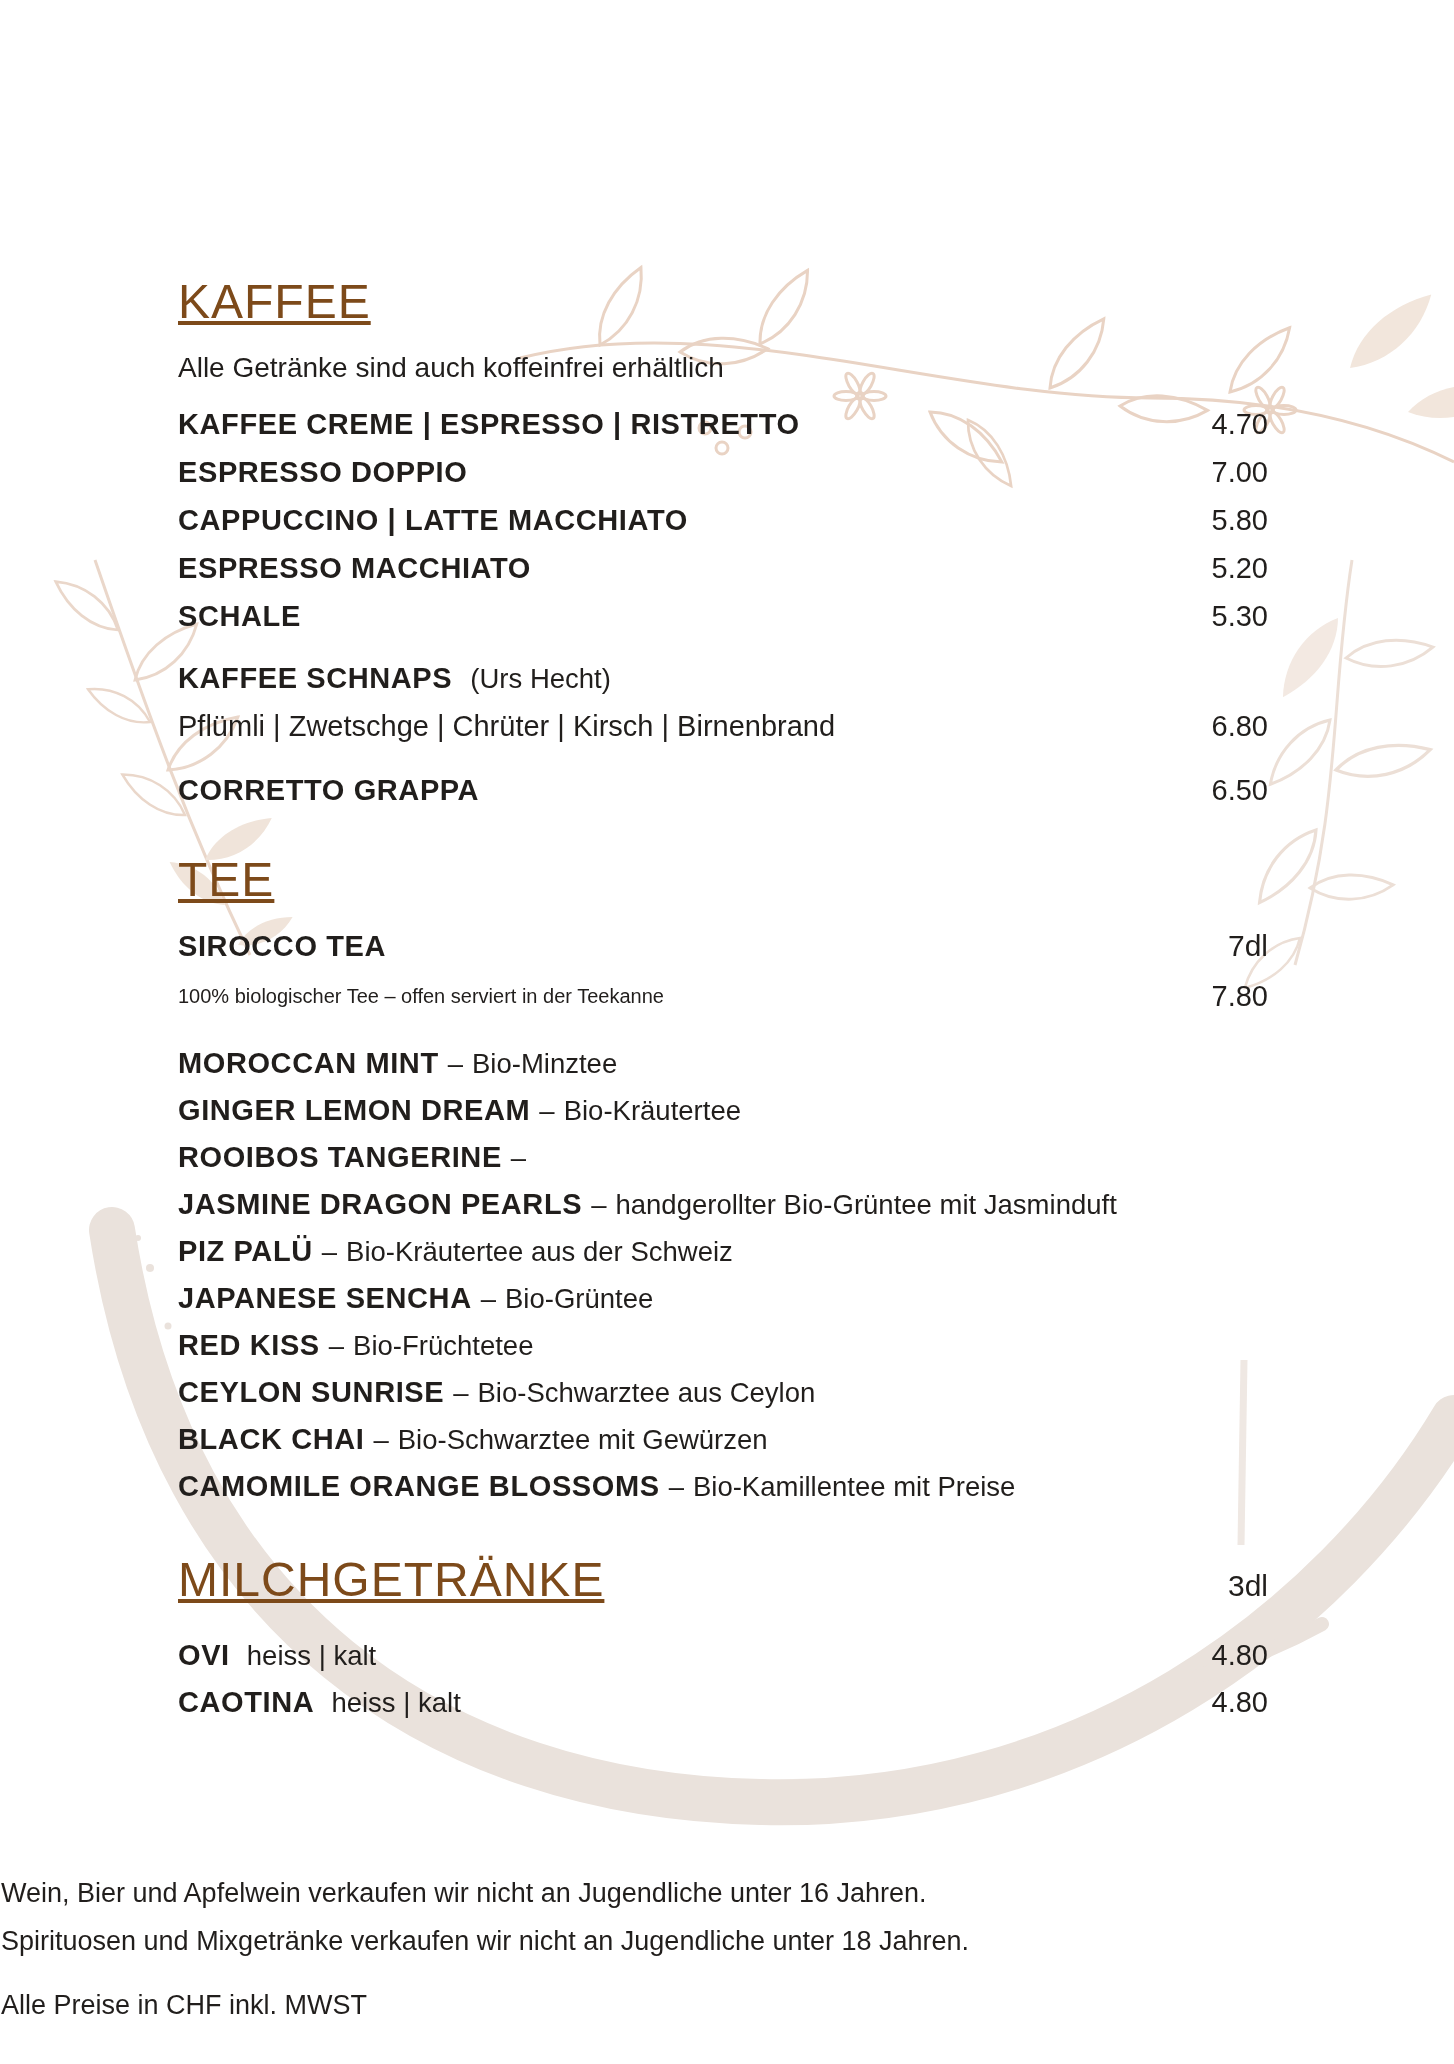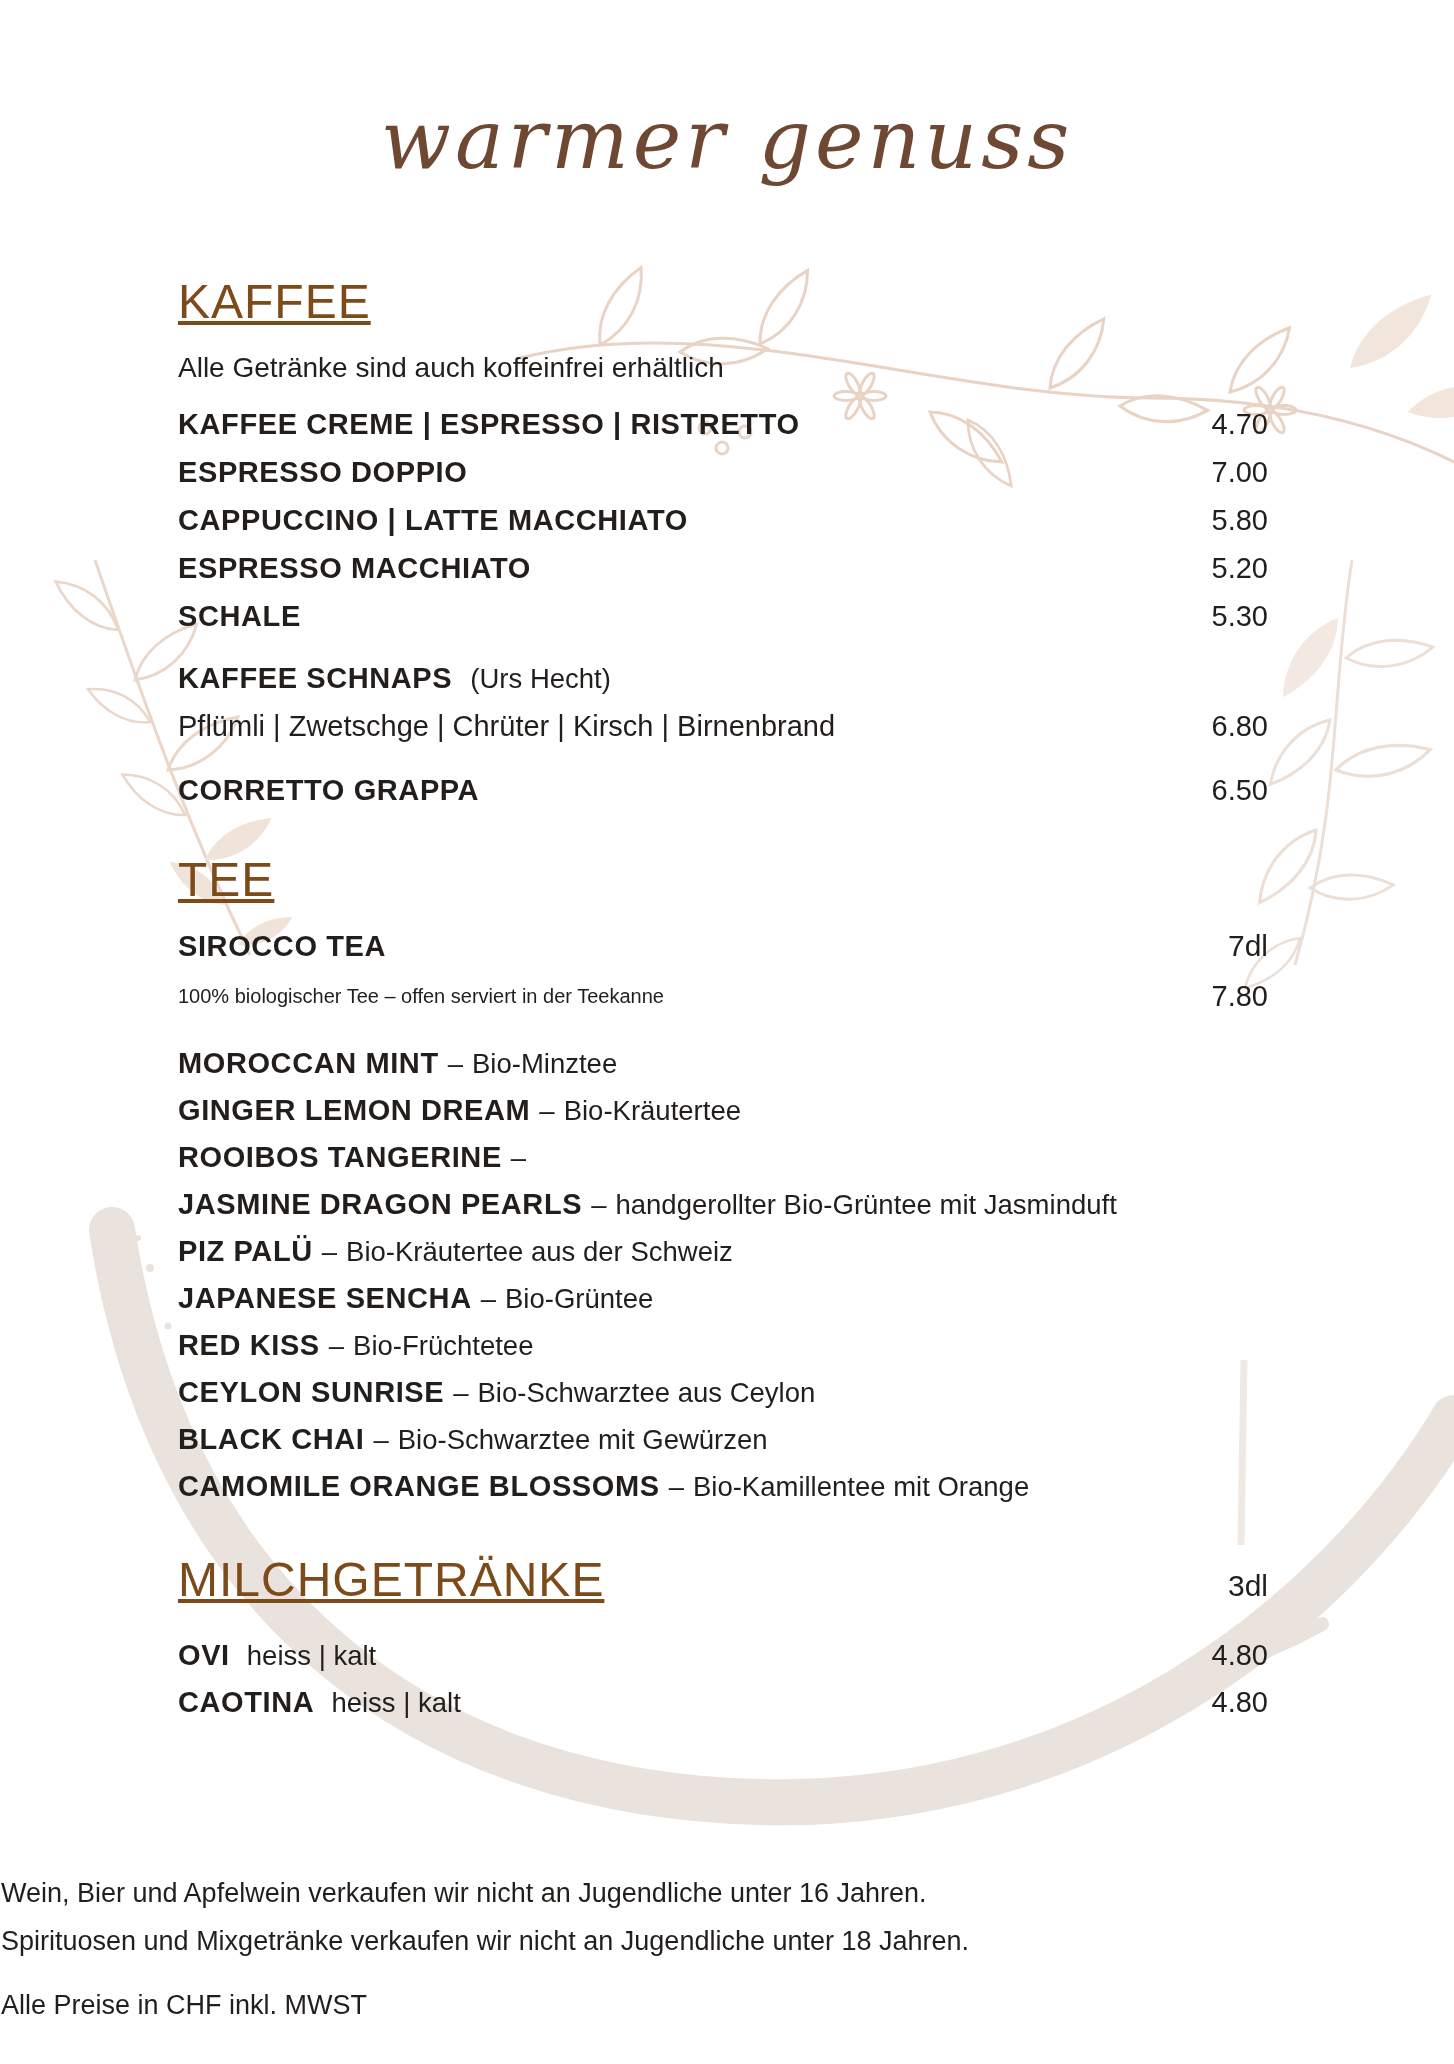--- a/index.html
+++ b/index.html
@@ -133,21 +133,20 @@
 
     <g>
       <path d="M112,1230 C172,1620 440,1795 760,1802 C1080,1810 1330,1625 1454,1418" stroke="#eae2dc" stroke-width="46" fill="none" stroke-linecap="round"></path>
       <path d="M1198,1676 C1240,1663 1282,1646 1322,1624" stroke="#eae2dc" stroke-width="14" fill="none" stroke-linecap="round"></path>
       <circle cx="150" cy="1268" r="4" fill="#eae2dc"></circle>
       <circle cx="168" cy="1326" r="3.5" fill="#eae2dc"></circle>
       <circle cx="138" cy="1238" r="3" fill="#eae2dc"></circle>
     </g>
   </svg>
 
-  <div class="script-title">warmer genuss</div>
 
   <div class="content">
 
     <div class="abs sec-heading" style="top:278px">KAFFEE</div>
     <div class="abs note" style="top:352px">Alle Getränke sind auch koffeinfrei erhältlich</div>
 
     <div class="abs" style="top:400px">
       <div class="row">
         <span class="iname">KAFFEE CREME | ESPRESSO | RISTRETTO</span>
         <span class="iprice">4.70</span>
@@ -238,21 +237,21 @@
         <span class="idesc">Bio-Schwarztee aus Ceylon</span>
       </div>
       <div class="trow">
         <span class="iname">BLACK CHAI</span>
         <span class="sep">–</span>
         <span class="idesc">Bio-Schwarztee mit Gewürzen</span>
       </div>
       <div class="trow">
         <span class="iname">CAMOMILE ORANGE BLOSSOMS</span>
         <span class="sep">–</span>
-        <span class="idesc">Bio-Kamillentee mit Orange</span>
+        <span class="idesc">Bio-Kamillentee mit Preise</span>
       </div>
     </div>
 
     <div class="abs heading-row" style="top:1556px">
       <span class="sec-heading">MILCHGETRÄNKE</span>
       <span class="size-label">3dl</span>
     </div>
 
     <div class="abs" style="top:1632px">
       <div class="row" style="height:47px">

